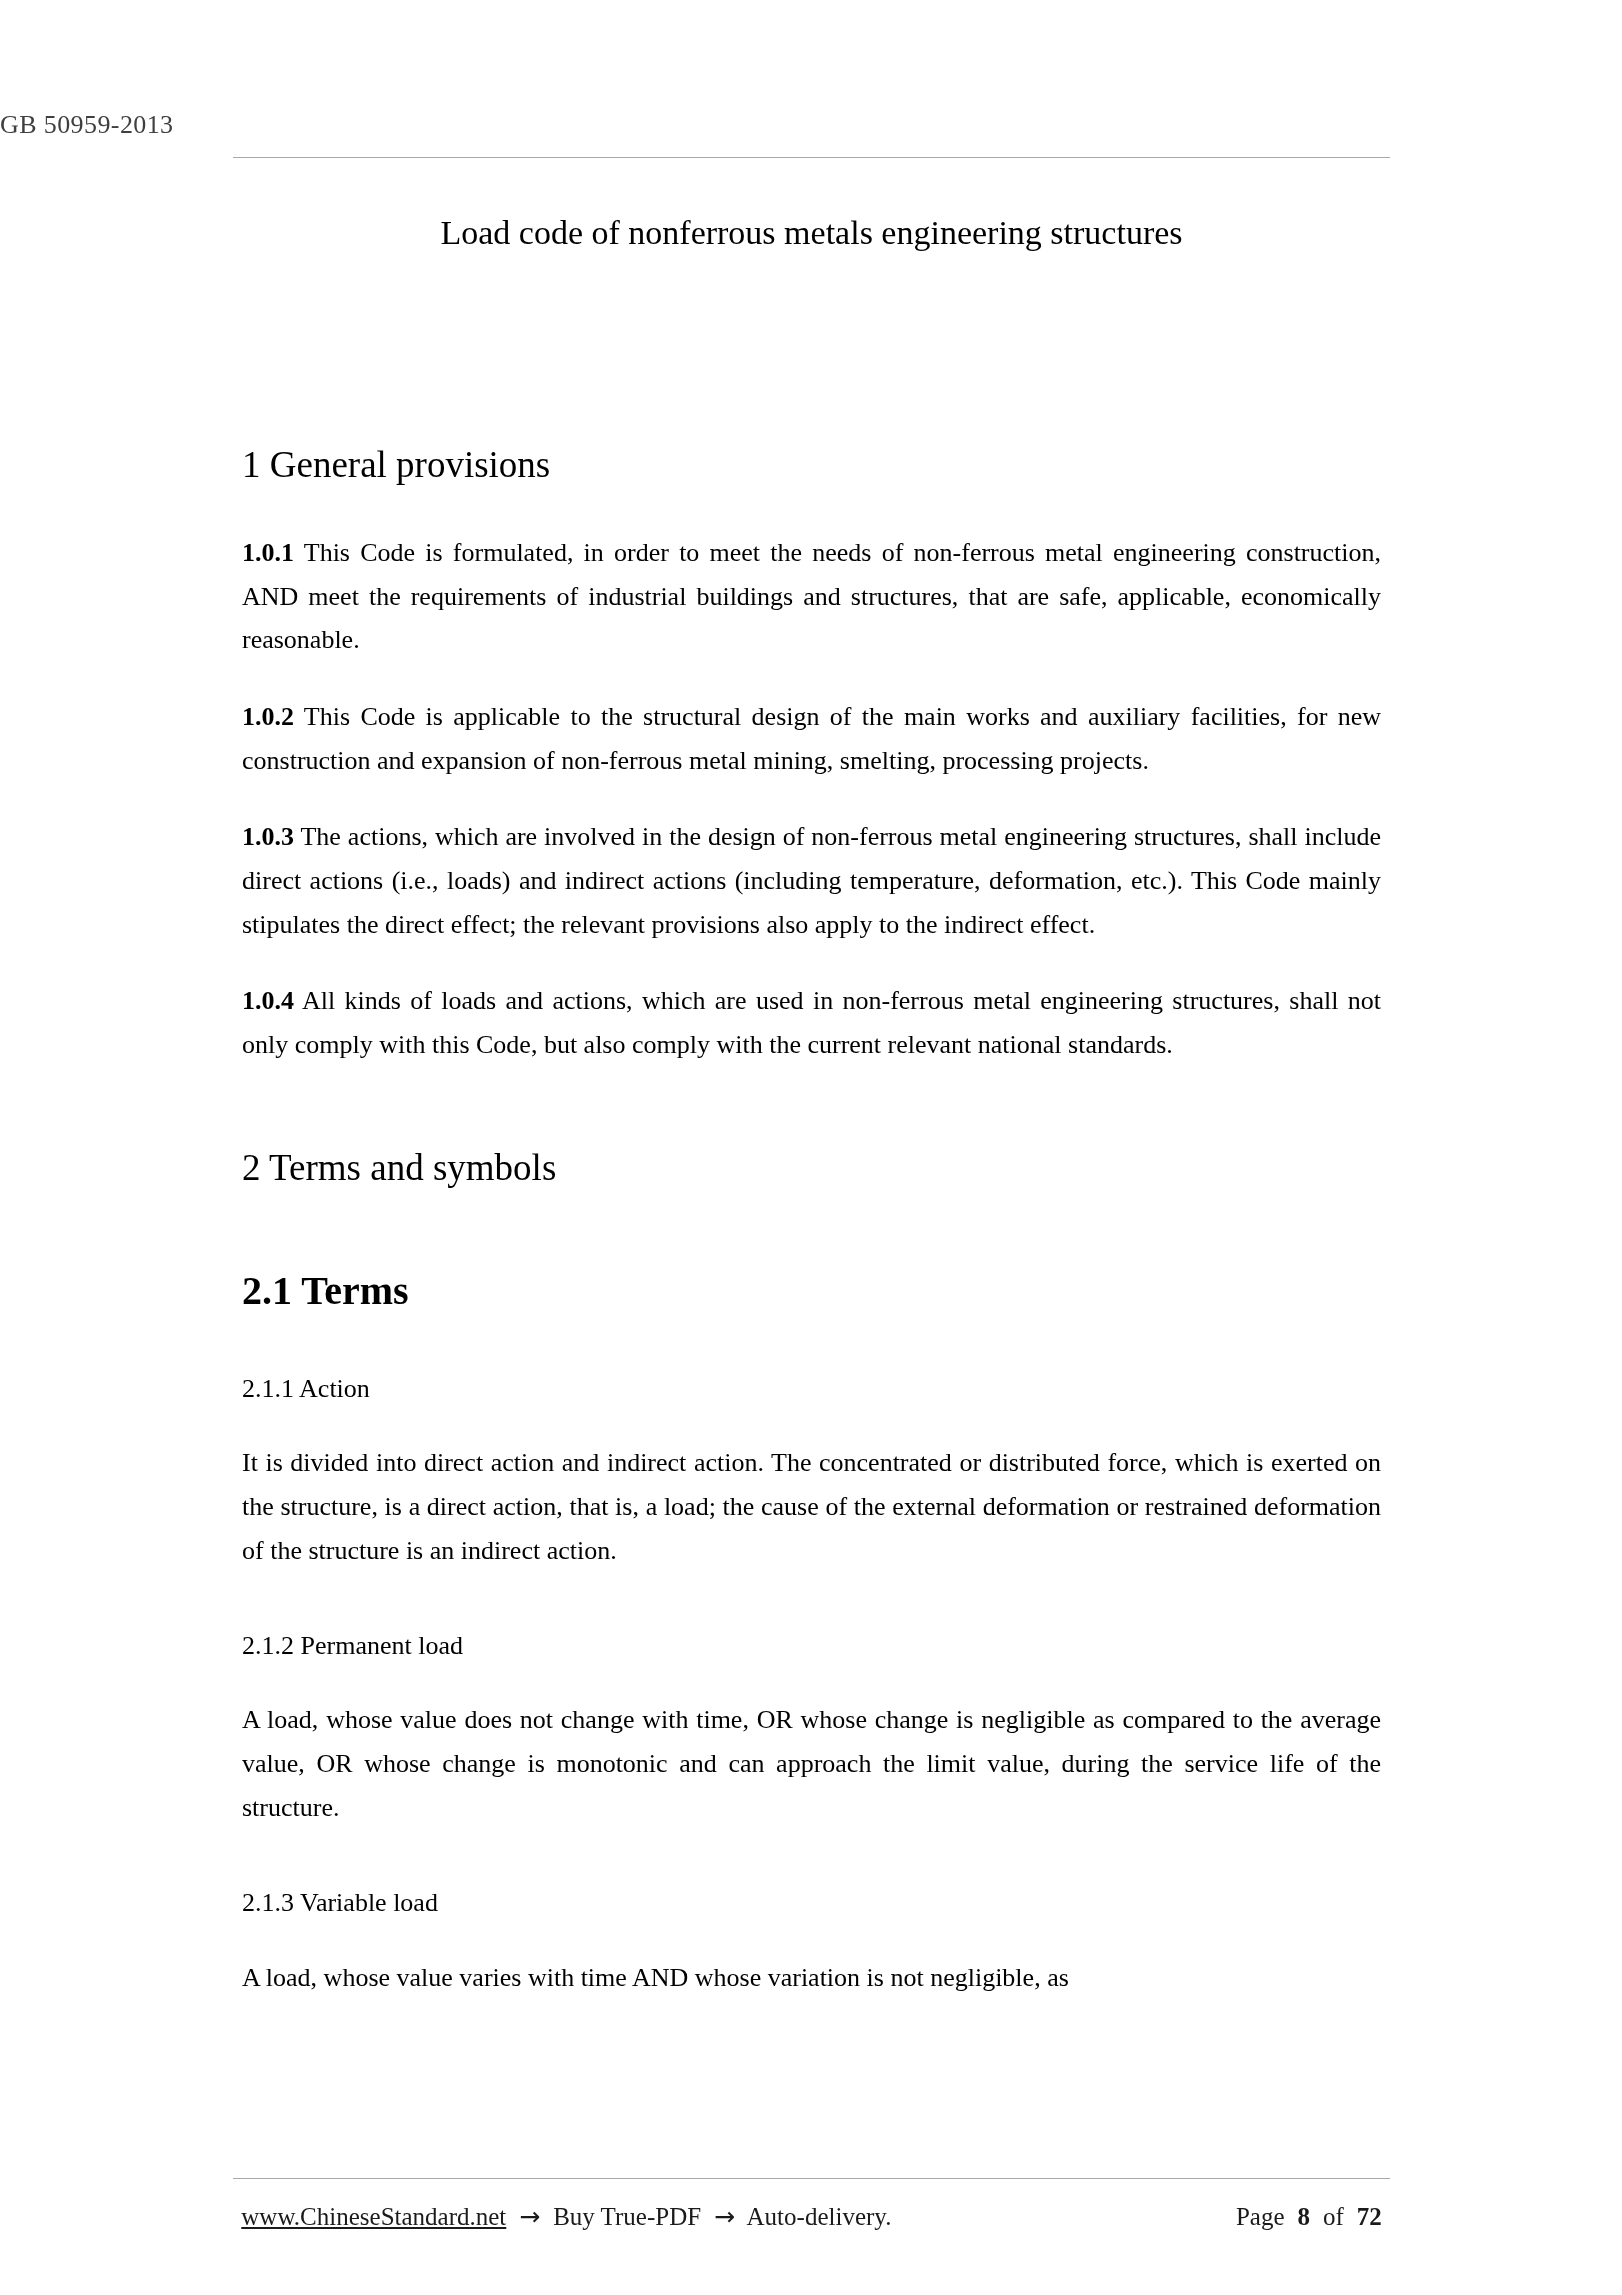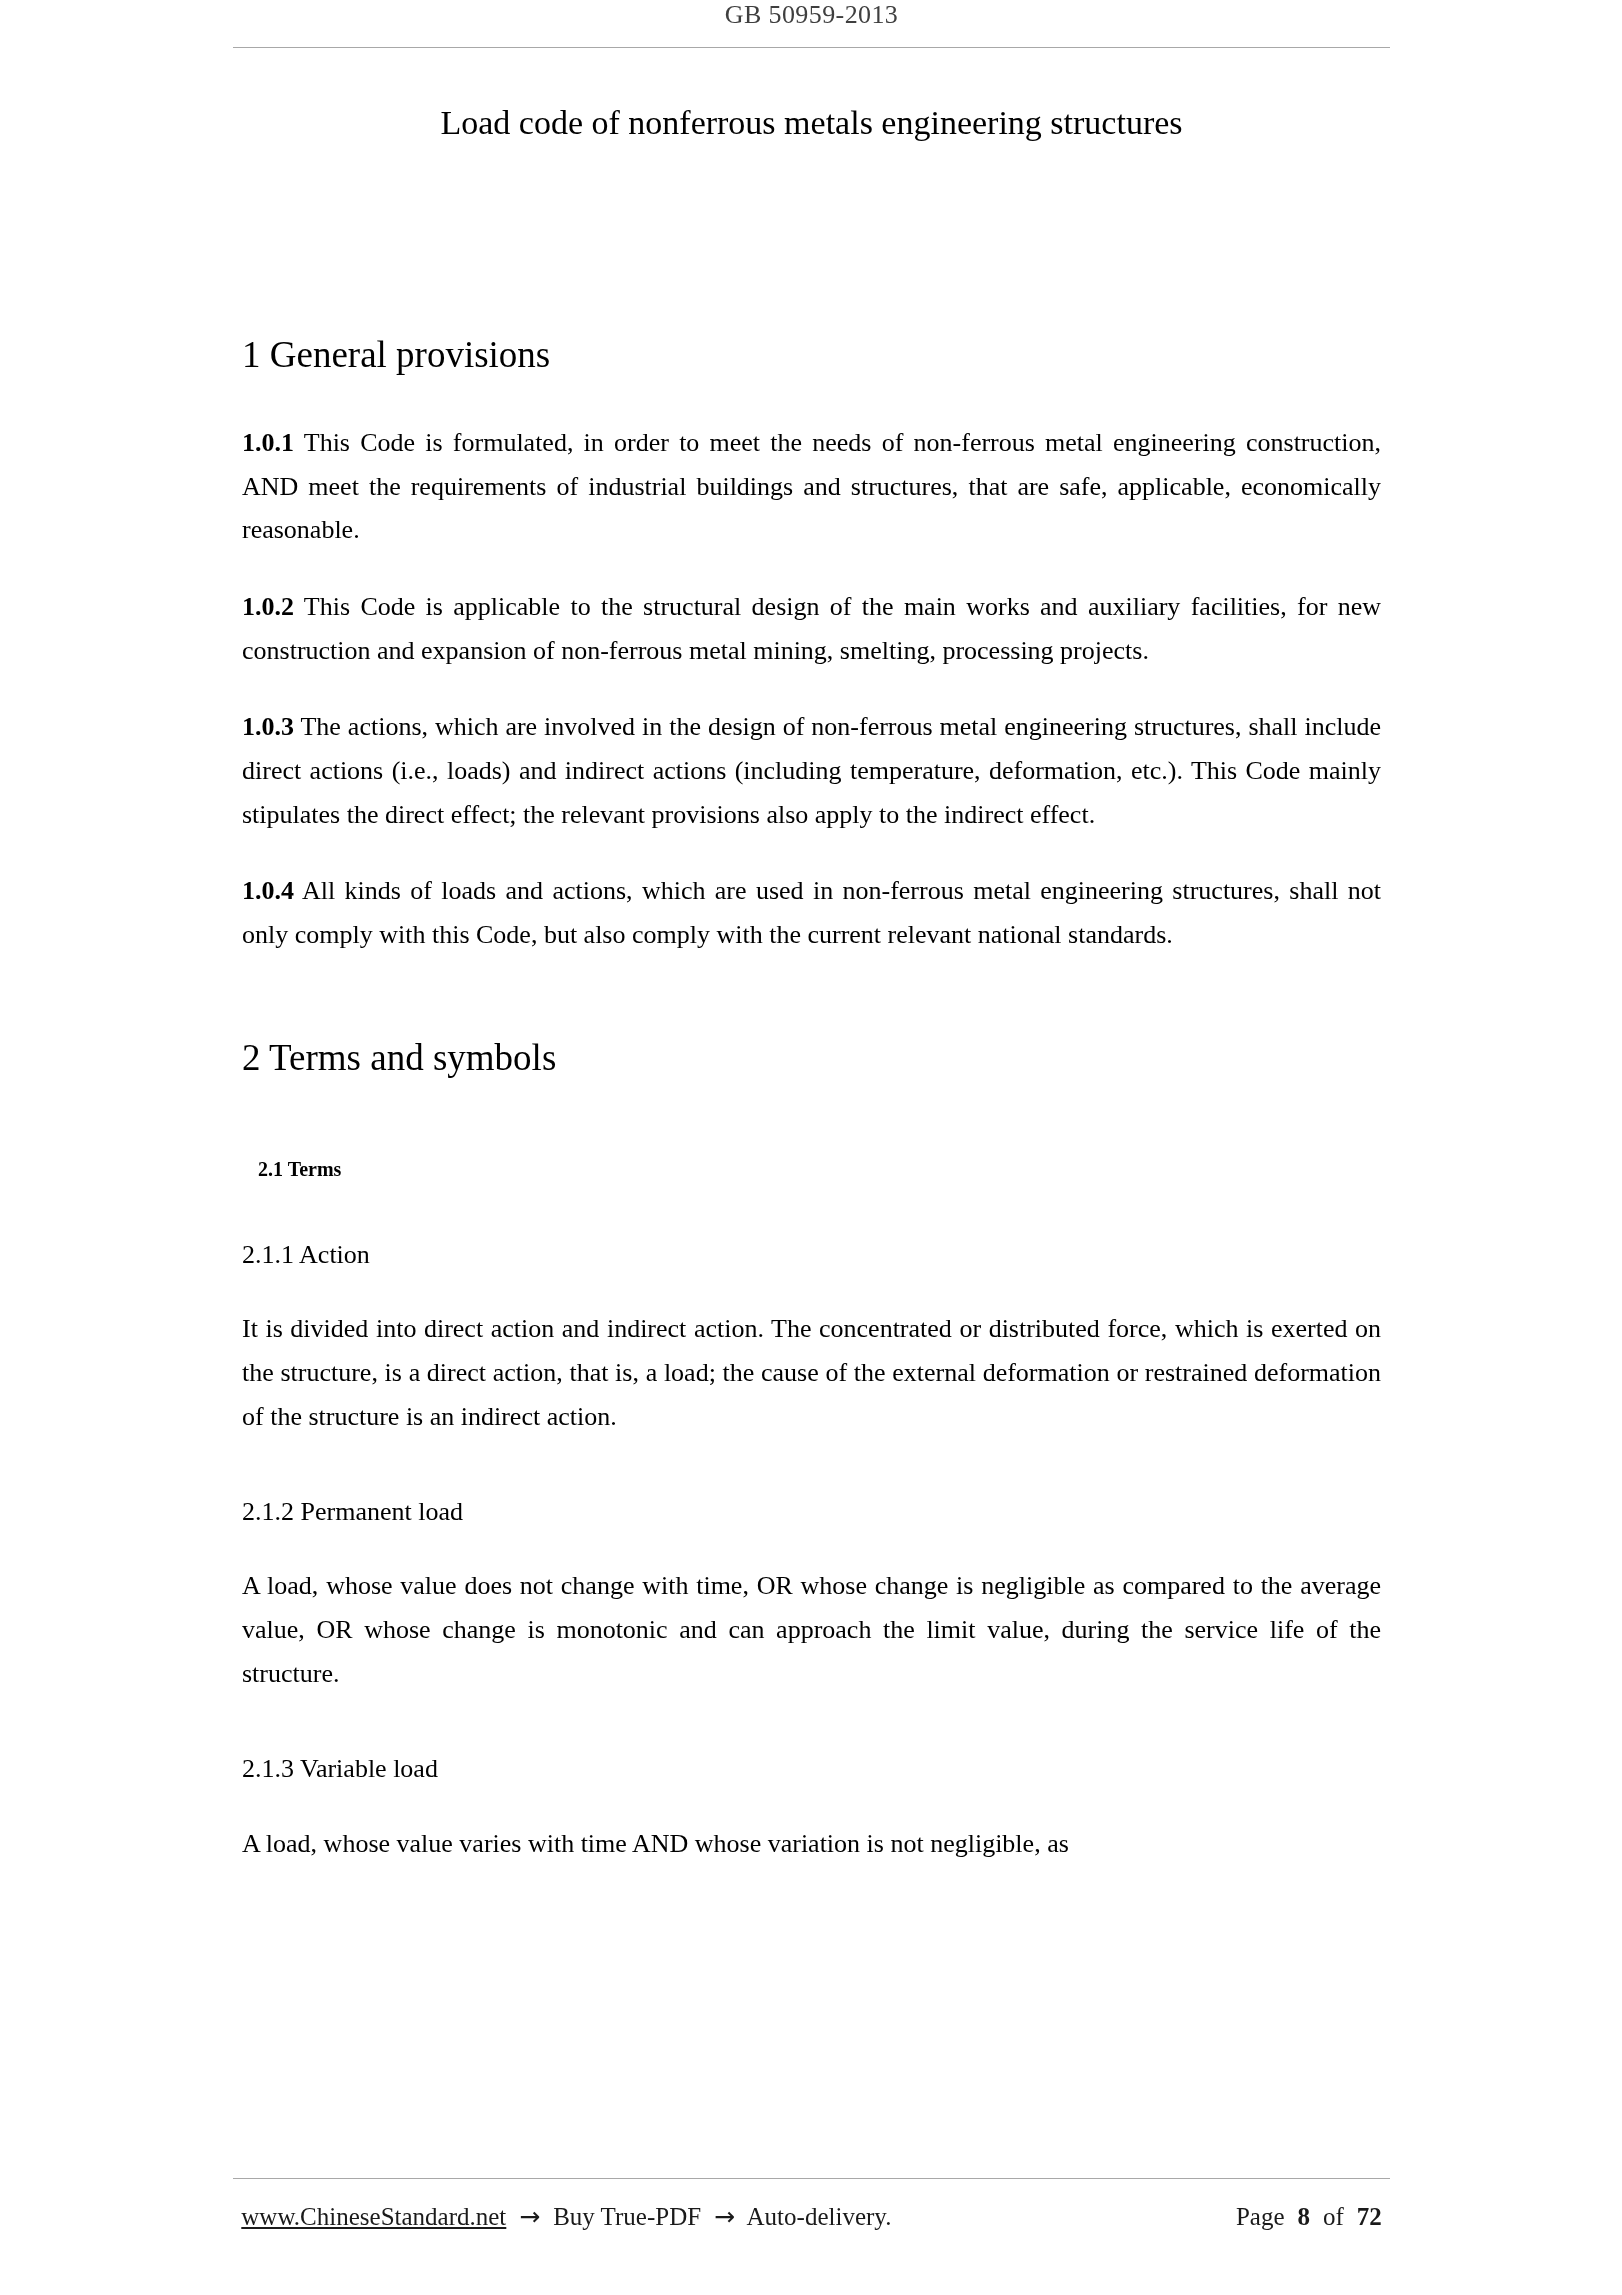--- a/index.html
+++ b/index.html
@@ -9,21 +9,22 @@
     position: relative;
     width: 1623px;
     height: 2295px;
     background: #ffffff;
     font-family: "Liberation Serif", "DejaVu Serif", serif;
     color: #000000;
     overflow: hidden;
   }
 
   .doc-number {
-    text-align: center;
+    padding-top: 110px;
+    text-align: left;
     font-size: 26px;
     color: #3f3f3f;
     letter-spacing: 0.4px;
   }
 
   .header-rule {
     margin: 16.7px 233px 0 233px;
     border: 0;
     border-top: 1.7px solid #a8a8a8;
   }
@@ -45,23 +46,23 @@
     font-weight: normal;
     margin: 79px 0 43px 0;
     line-height: 1.2;
   }
 
   h2.section-heading.first {
     margin-top: 190px;
   }
 
   h3.subsection-heading {
-    font-size: 20px;
+    font-size: 40px;
     font-weight: bold;
-    margin: 77px 0 0 16px;
+    margin: 77px 0 0 0;
     line-height: 1.2;
   }
 
   h4.clause-heading {
     font-size: 26px;
     font-weight: normal;
     margin: 58px 0 37px 0;
     line-height: 1.2;
   }
 

